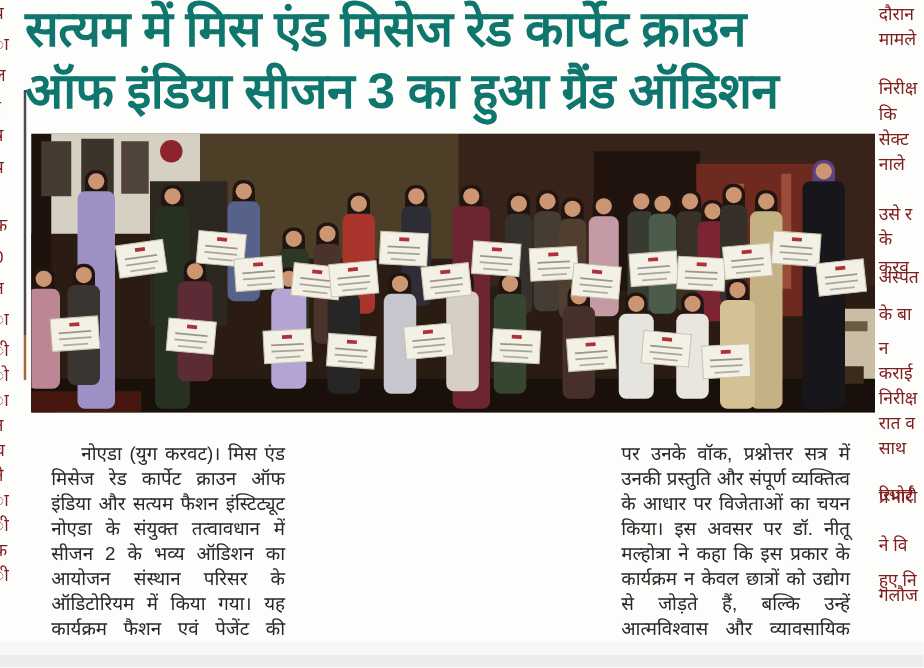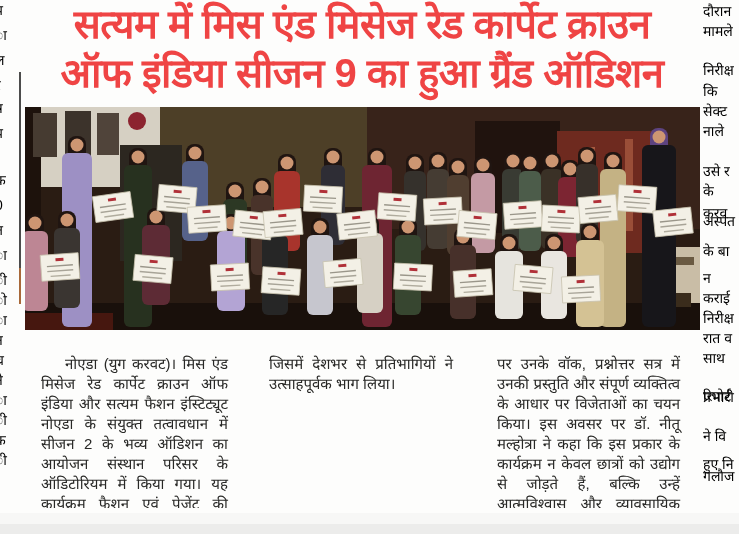--- a/index.html
+++ b/index.html
@@ -5,21 +5,21 @@
   html,body{margin:0;padding:0;}
   body{
     width:739px;height:534px;position:relative;overflow:hidden;
     background:#fdfdfc;
     font-family:"Liberation Sans","DejaVu Sans",sans-serif;
   }
   .page{position:absolute;inset:0;}
   
   .headline{
     position:absolute;left:20px;top:0px;width:684px;height:102px;
-    text-align:center;font-weight:bold;color:#ef4444;
+    text-align:left;font-weight:bold;color:#0f766e;
     font-size:40px;line-height:49px;letter-spacing:-0.5px;
     white-space:nowrap;
   }
   
   .photo-wrap{
     position:absolute;left:25px;top:107px;width:675px;height:223px;
     background:#241811;overflow:hidden;
   }
   .photo-wrap svg{display:block;}
   
@@ -27,39 +27,39 @@
     position:absolute;top:338px;height:170px;overflow:hidden;
     color:#282826;font-size:15px;line-height:20px;text-align:justify;
   }
   .col p{margin:16px;}
   .col p.indent{text-indent:24px;}
   .col1{left:25px;width:219px;}
   .col2{left:253px;width:216px;}
   .col3{left:481px;width:215px;}
   
   .strip-frag{
-    position:absolute;color:#000000;font-size:14px;line-height:16px;
+    position:absolute;color:#7f1d1d;font-size:14px;line-height:16px;
     white-space:nowrap;
   }
   .left-strip .strip-frag{left:-5px;}
   .right-strip .strip-frag{left:703px;}
   
   .vrule-dark{position:absolute;left:19px;top:72px;width:2px;height:196px;background:#4c4c4c;}
   .vrule-orange{position:absolute;left:19px;top:268px;width:2px;height:36px;background:#a8693a;}
   .bottom-ghost{position:absolute;left:0;top:513px;width:739px;height:11px;background:#f7f7f6;}
   .bottom-band{position:absolute;left:0;top:524px;width:739px;height:10px;background:#ececeb;}
 </style>
 </head>
 <body>
 
 <div class="page">
 
   <div class="headline">
     <div>सत्यम में मिस एंड मिसेज रेड कार्पेट क्राउन</div>
-    <div>ऑफ इंडिया सीजन 9 का हुआ ग्रैंड ऑडिशन</div>
+    <div>ऑफ इंडिया सीजन 3 का हुआ ग्रैंड ऑडिशन</div>
   </div>
 
   <div class="photo-wrap">
     <svg id="photo-svg" width="675" height="223" viewBox="0 0 675 223" xmlns="http://www.w3.org/2000/svg">
         <g>
           <rect x="0" y="0" width="675" height="223" fill="#2a1c13"></rect>
           <rect x="130" y="0" width="212" height="100" fill="#4d3f27"></rect>
           <rect x="342" y="0" width="333" height="122" fill="#38231a"></rect>
           <rect x="450" y="14" width="85" height="112" fill="#20130e"></rect>
           <rect x="0" y="0" width="135" height="80" fill="#d6d0c3"></rect>
@@ -405,21 +405,20 @@
             <rect x="546" y="190" width="20" height="1.4" fill="#b0ac9e"></rect>
           </g>
         </g>
       </svg>
   </div>
 
   <div class="col col1" id="col1">
       <p class="indent">नोएडा (युग करवट)। मिस एंड मिसेज रेड कार्पेट क्राउन ऑफ इंडिया और सत्यम फैशन इंस्टिट्यूट नोएडा के संयुक्त तत्वावधान में सीजन 2 के भव्य ऑडिशन का आयोजन संस्थान परिसर के ऑडिटोरियम में किया गया। यह कार्यक्रम फैशन एवं पेजेंट की दुनिया में कदम रखने की इच्छा रखने वाले प्रतिभागियों के लिए एक सुनहरा अवसर साबित हुआ,</p>
     </div>
   <div class="col col2" id="col2">
-      <p>जिसमें देशभर से प्रतिभागियों ने उत्साहपूर्वक भाग लिया।</p>
     </div>
   <div class="col col3" id="col3">
       <p>पर उनके वॉक, प्रश्नोत्तर सत्र में उनकी प्रस्तुति और संपूर्ण व्यक्तित्व के आधार पर विजेताओं का चयन किया। इस अवसर पर डॉ. नीतू मल्होत्रा ने कहा कि इस प्रकार के कार्यक्रम न केवल छात्रों को उद्योग से जोड़ते हैं, बल्कि उन्हें आत्मविश्वास और व्यावसायिक अनुभव भी प्रदान करते हैं। उन्होंने सभी प्रतिभागियों को उनके प्रयास और प्रदर्शन के लिए सराहा।</p>
     </div>
 
   <div class="left-strip" id="left-strip">
       <span class="strip-frag" style="top: 2px;">प</span>
       <span class="strip-frag" style="top: 27px;">ा</span>
       <span class="strip-frag" style="top: 52px;">ल</span>
       <span class="strip-frag" style="top: 77px;">र</span>

